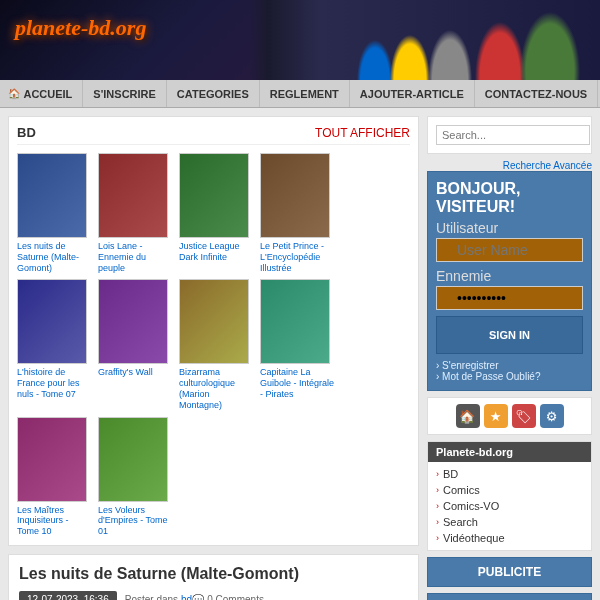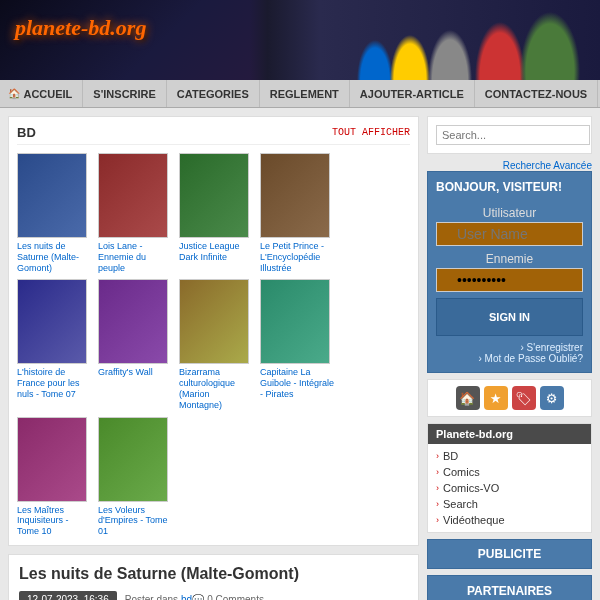--- a/index.html
+++ b/index.html
@@ -69,21 +69,21 @@
 
     
     .bd-section {
       background: #fff; border: 1px solid #ddd; margin-bottom: 8px; padding: 8px;
     }
     .bd-header {
       display: flex; justify-content: space-between; align-items: center;
       border-bottom: 1px solid #eee; padding-bottom: 4px; margin-bottom: 8px;
     }
     .bd-title { font-weight: bold; font-size: 13px; color: #333; }
-    .tout-afficher { font-size: 10px; color: #cc0000; cursor: pointer; font-family: Liberation Mono, monospace; }
+    .tout-afficher { font-size: 12px; color: #cc0000; cursor: pointer; }
 
     
     .book-grid { display: flex; flex-wrap: wrap; gap: 6px; }
     .book-item { width: 75px; }
     .book-cover {
       width: 70px; height: 85px; background: #ddd;
       border: 1px solid #ccc; margin-bottom: 3px;
       display: flex; align-items: center; justify-content: center;
       font-size: 8px; color: #999; overflow: hidden;
     }
@@ -131,35 +131,35 @@
       background: #555; color: #fff; border: none; padding: 3px 8px;
       font-size: 11px; font-weight: bold; cursor: pointer;
     }
     .advanced-search { font-size: 10px; color: #0066cc; cursor: pointer; text-align: right; display: block; }
 
     
     .login-box {
       background: #4a7aaa; border: 1px solid #3a6a9a; padding: 8px; margin-bottom: 6px;
     }
     .login-box-title {
-      color: #fff; font-weight: bold; font-size: 12px; margin-bottom: 12px;
+      color: #fff; font-weight: bold; font-size: 16px; margin-bottom: 4px;
       text-transform: uppercase;
     }
-    .login-label { font-size: 12px; color: #ddd; margin-bottom: 2px; text-align: center; }
+    .login-label { font-size: 14px; color: #ddd; margin-bottom: 2px; }
     .login-input {
       width: 100%; padding: 3px 20px; border: 1px solid #ccc; font-size: 14px;
       margin-bottom: 6px; background: #a16207;
     }
     .sign-in-btn {
       width: 100%; background: #3a6a9a; color: #fff; border: 1px solid #2a5a8a;
       padding: 12px; font-size: 11px; font-weight: bold; cursor: pointer;
       margin-bottom: 6px;
     }
     .login-links { font-size: 10px; }
-    .login-links a { color: #ddeeff; display: block; cursor: pointer; text-align: right; }
+    .login-links a { color: #ddeeff; display: block; cursor: pointer; }
 
     
     .sidebar-icons {
       background: #fff; border: 1px solid #ddd; padding: 6px; margin-bottom: 6px;
       display: flex; gap: 4px; align-items: center; justify-content: center;
     }
     .sidebar-icon {
       width: 24px; height: 24px; border-radius: 4px; display: flex; align-items: center;
       justify-content: center; font-size: 13px; cursor: pointer;
     }

